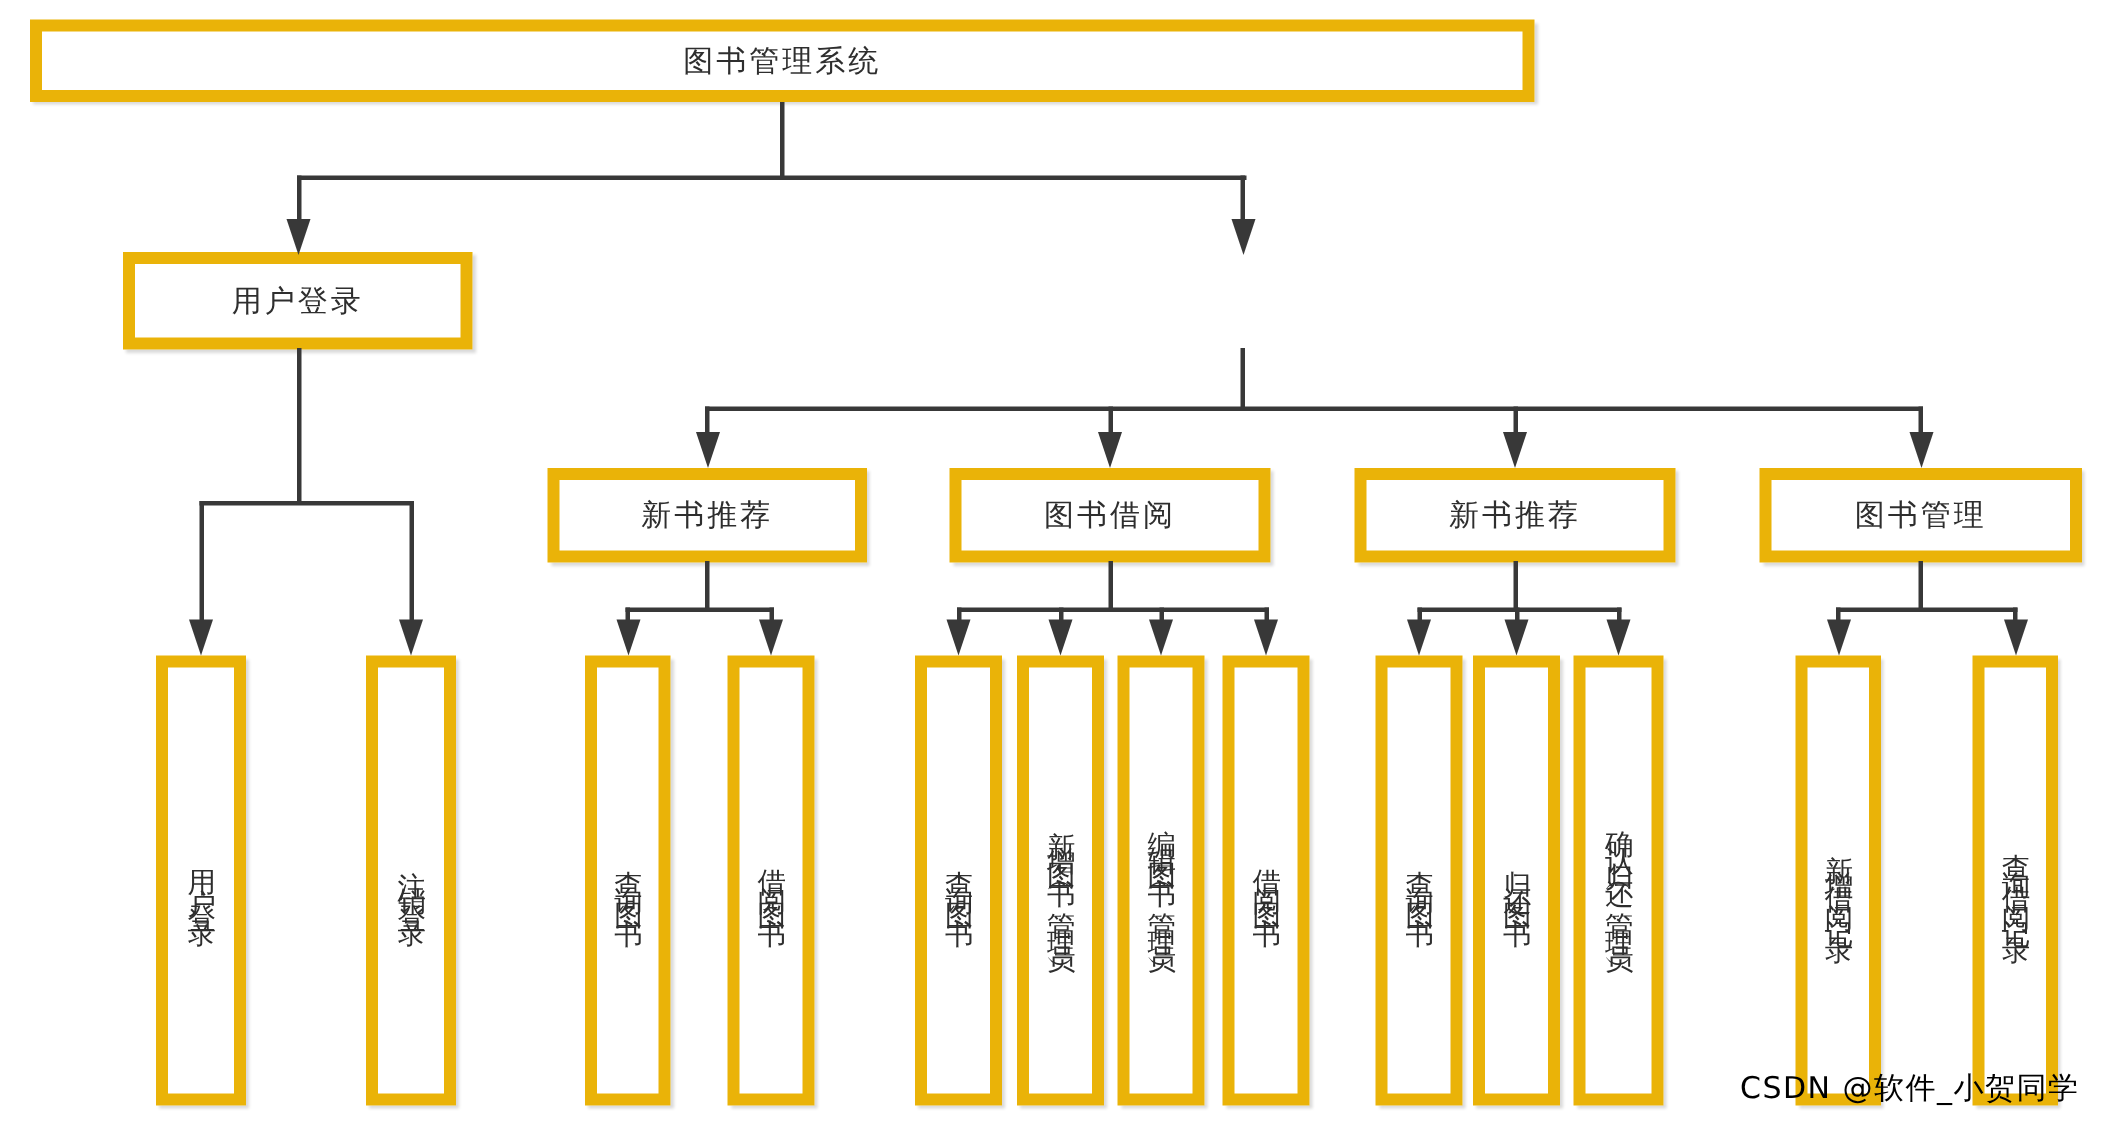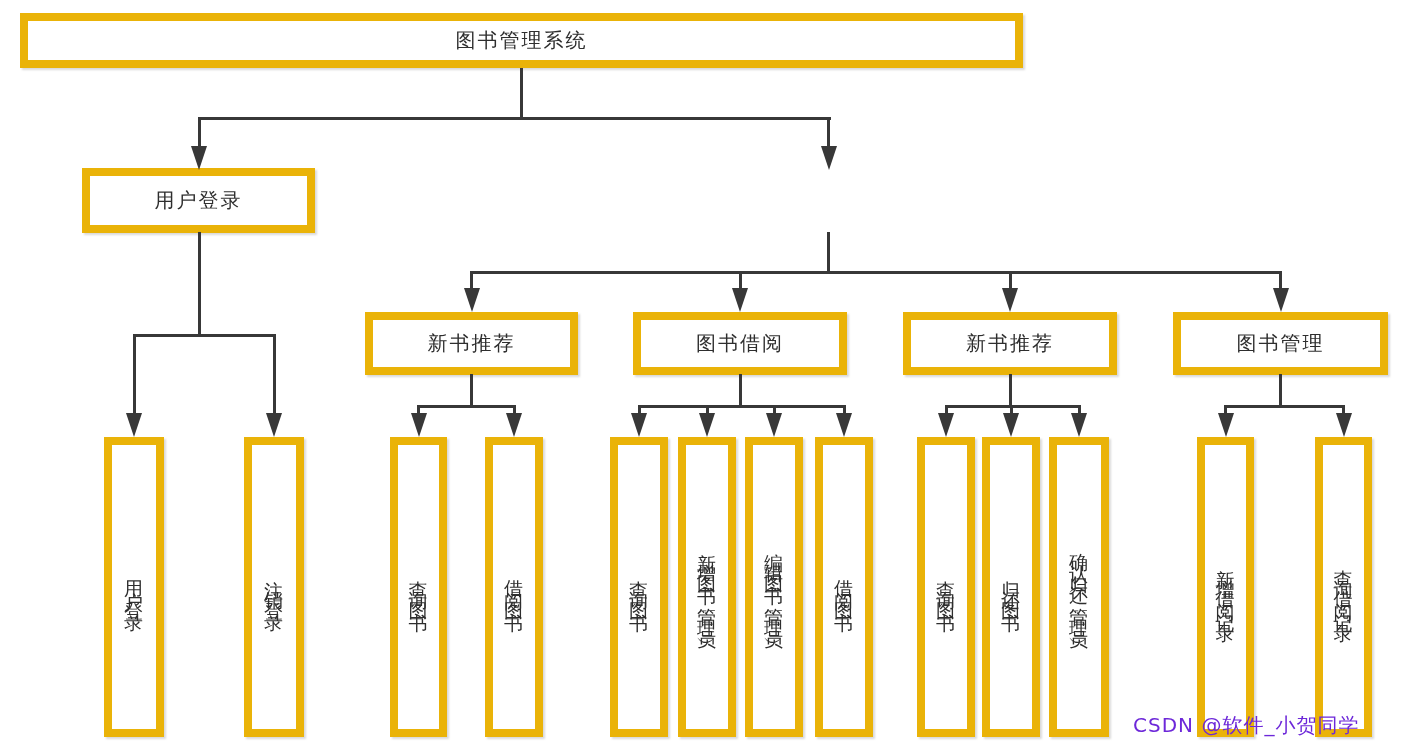--- a/index.html
+++ b/index.html
@@ -17,21 +17,21 @@
     writing-mode:vertical-rl;text-orientation:mixed;
     font-size:19px;letter-spacing:11px;line-height:1;
   }
   .line{position:absolute;background:#383838;}
   .arrow{
     position:absolute;width:0;height:0;
     border-left:8px solid transparent;border-right:8px solid transparent;
     border-top:24px solid #383838;
   }
   .watermark{
-    position:absolute;left:1133px;top:712px;color:#6d28d9;
+    position:absolute;left:1160px;top:712px;color:#000000;
     font-size:20px;letter-spacing:1px;z-index:10;white-space:nowrap;
   }
 </style>
 </head>
 <body>
 
 <div class="canvas">
 
   <div class="box hbox" style="left:20px;top:13px;width:1003px;height:55px">
     <span>图书管理系统</span>

